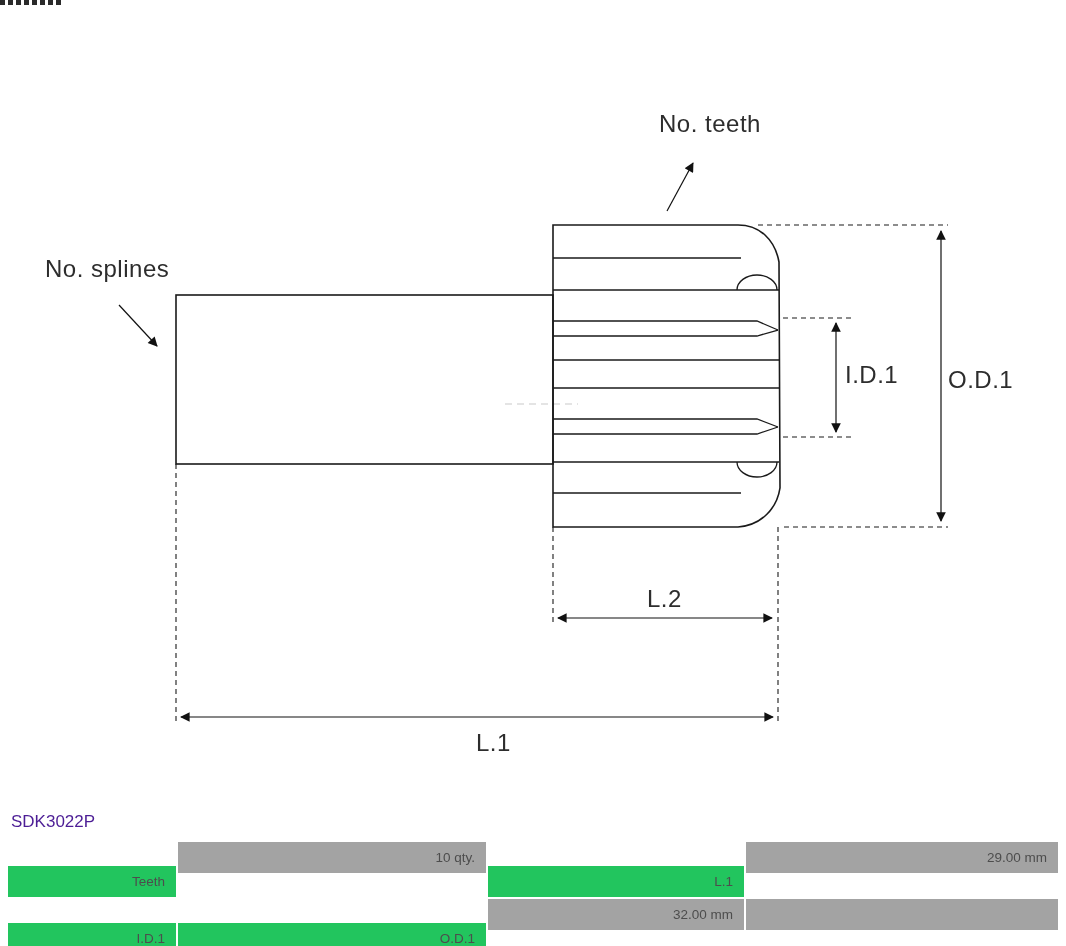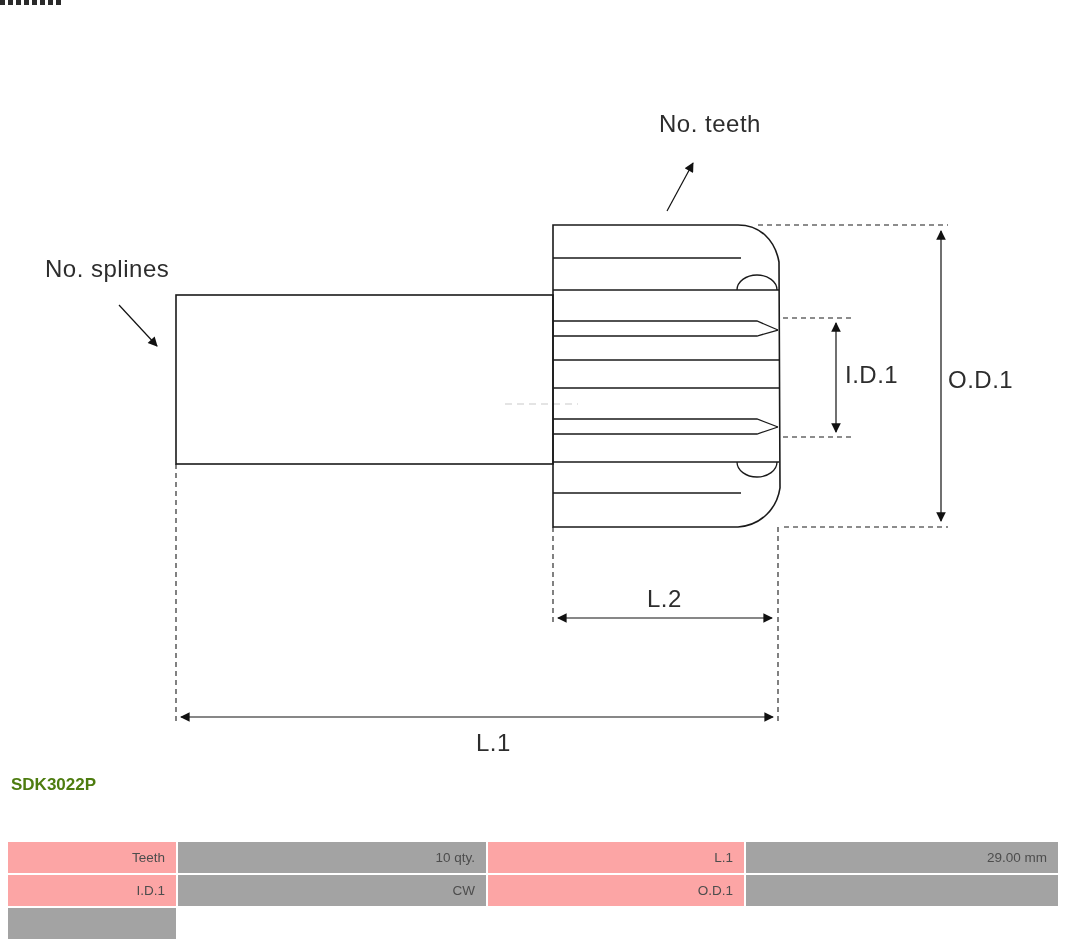--- a/index.html
+++ b/index.html
@@ -13,31 +13,31 @@
   }
   svg.diagram{position:absolute;top:0;left:0;}
   .diagram text{font-family:"Liberation Sans",sans-serif;fill:#2d2d2d;}
   .diagram .dimlabel{font-size:24px;letter-spacing:0.5px;}
   .outline{fill:none;stroke:#1a1a1a;stroke-width:1.6;}
   .tooth{fill:none;stroke:#1a1a1a;stroke-width:1.3;}
   .dash{fill:none;stroke:#1a1a1a;stroke-width:1.1;stroke-dasharray:5 4;}
   .dim{fill:none;stroke:#111111;stroke-width:1.2;}
   .centerline{fill:none;stroke:#c9c9c9;stroke-width:1;stroke-dasharray:7 5;}
   .part-number{
-    position:absolute;left:11px;top:775px;font-size:17px;color:#4d7c0f;font-weight:bold;
+    position:absolute;left:11px;top:812px;font-size:17px;color:#4c1d95;
   }
   .spec-table{
     position:absolute;left:8px;top:842px;width:1050px;
     display:grid;grid-template-columns:168px 308px 256px 1fr;gap:2px;
   }
   .cell{
     height:31px;line-height:31px;padding:0 11px;text-align:right;
     font-size:13.5px;color:#4d4d4d;box-sizing:border-box;overflow:hidden;
   }
-  .cell.label{background:#fca5a5;}
+  .cell.label{background:#22c55e;margin-top:24px;}
   .cell.value{background:#a3a3a3;padding-left:39px;}
 </style>
 </head>
 <body>
 
 <div class="logo-strip"></div>
 
 <svg class="diagram" width="1066" height="790" viewBox="0 0 1066 790" xmlns="http://www.w3.org/2000/svg">
   <defs>
     <marker id="arr" viewBox="0 0 10 10" refX="9" refY="5" markerWidth="10" markerHeight="8" orient="auto-start-reverse">
@@ -95,18 +95,18 @@
 <div class="part-number">SDK3022P</div>
 
 <div class="spec-table">
 
   <div class="cell label">Teeth</div>
   <div class="cell value">10 qty.</div>
   <div class="cell label">L.1</div>
   <div class="cell value">29.00 mm</div>
 
   <div class="cell label">I.D.1</div>
-  <div class="cell value">CW</div>
 
   <div class="cell label">O.D.1</div>
+  <div class="cell value">32.00 mm</div>
   <div class="cell value"></div>
   <div class="cell value"></div>
 </div>
 
 </body></html>

